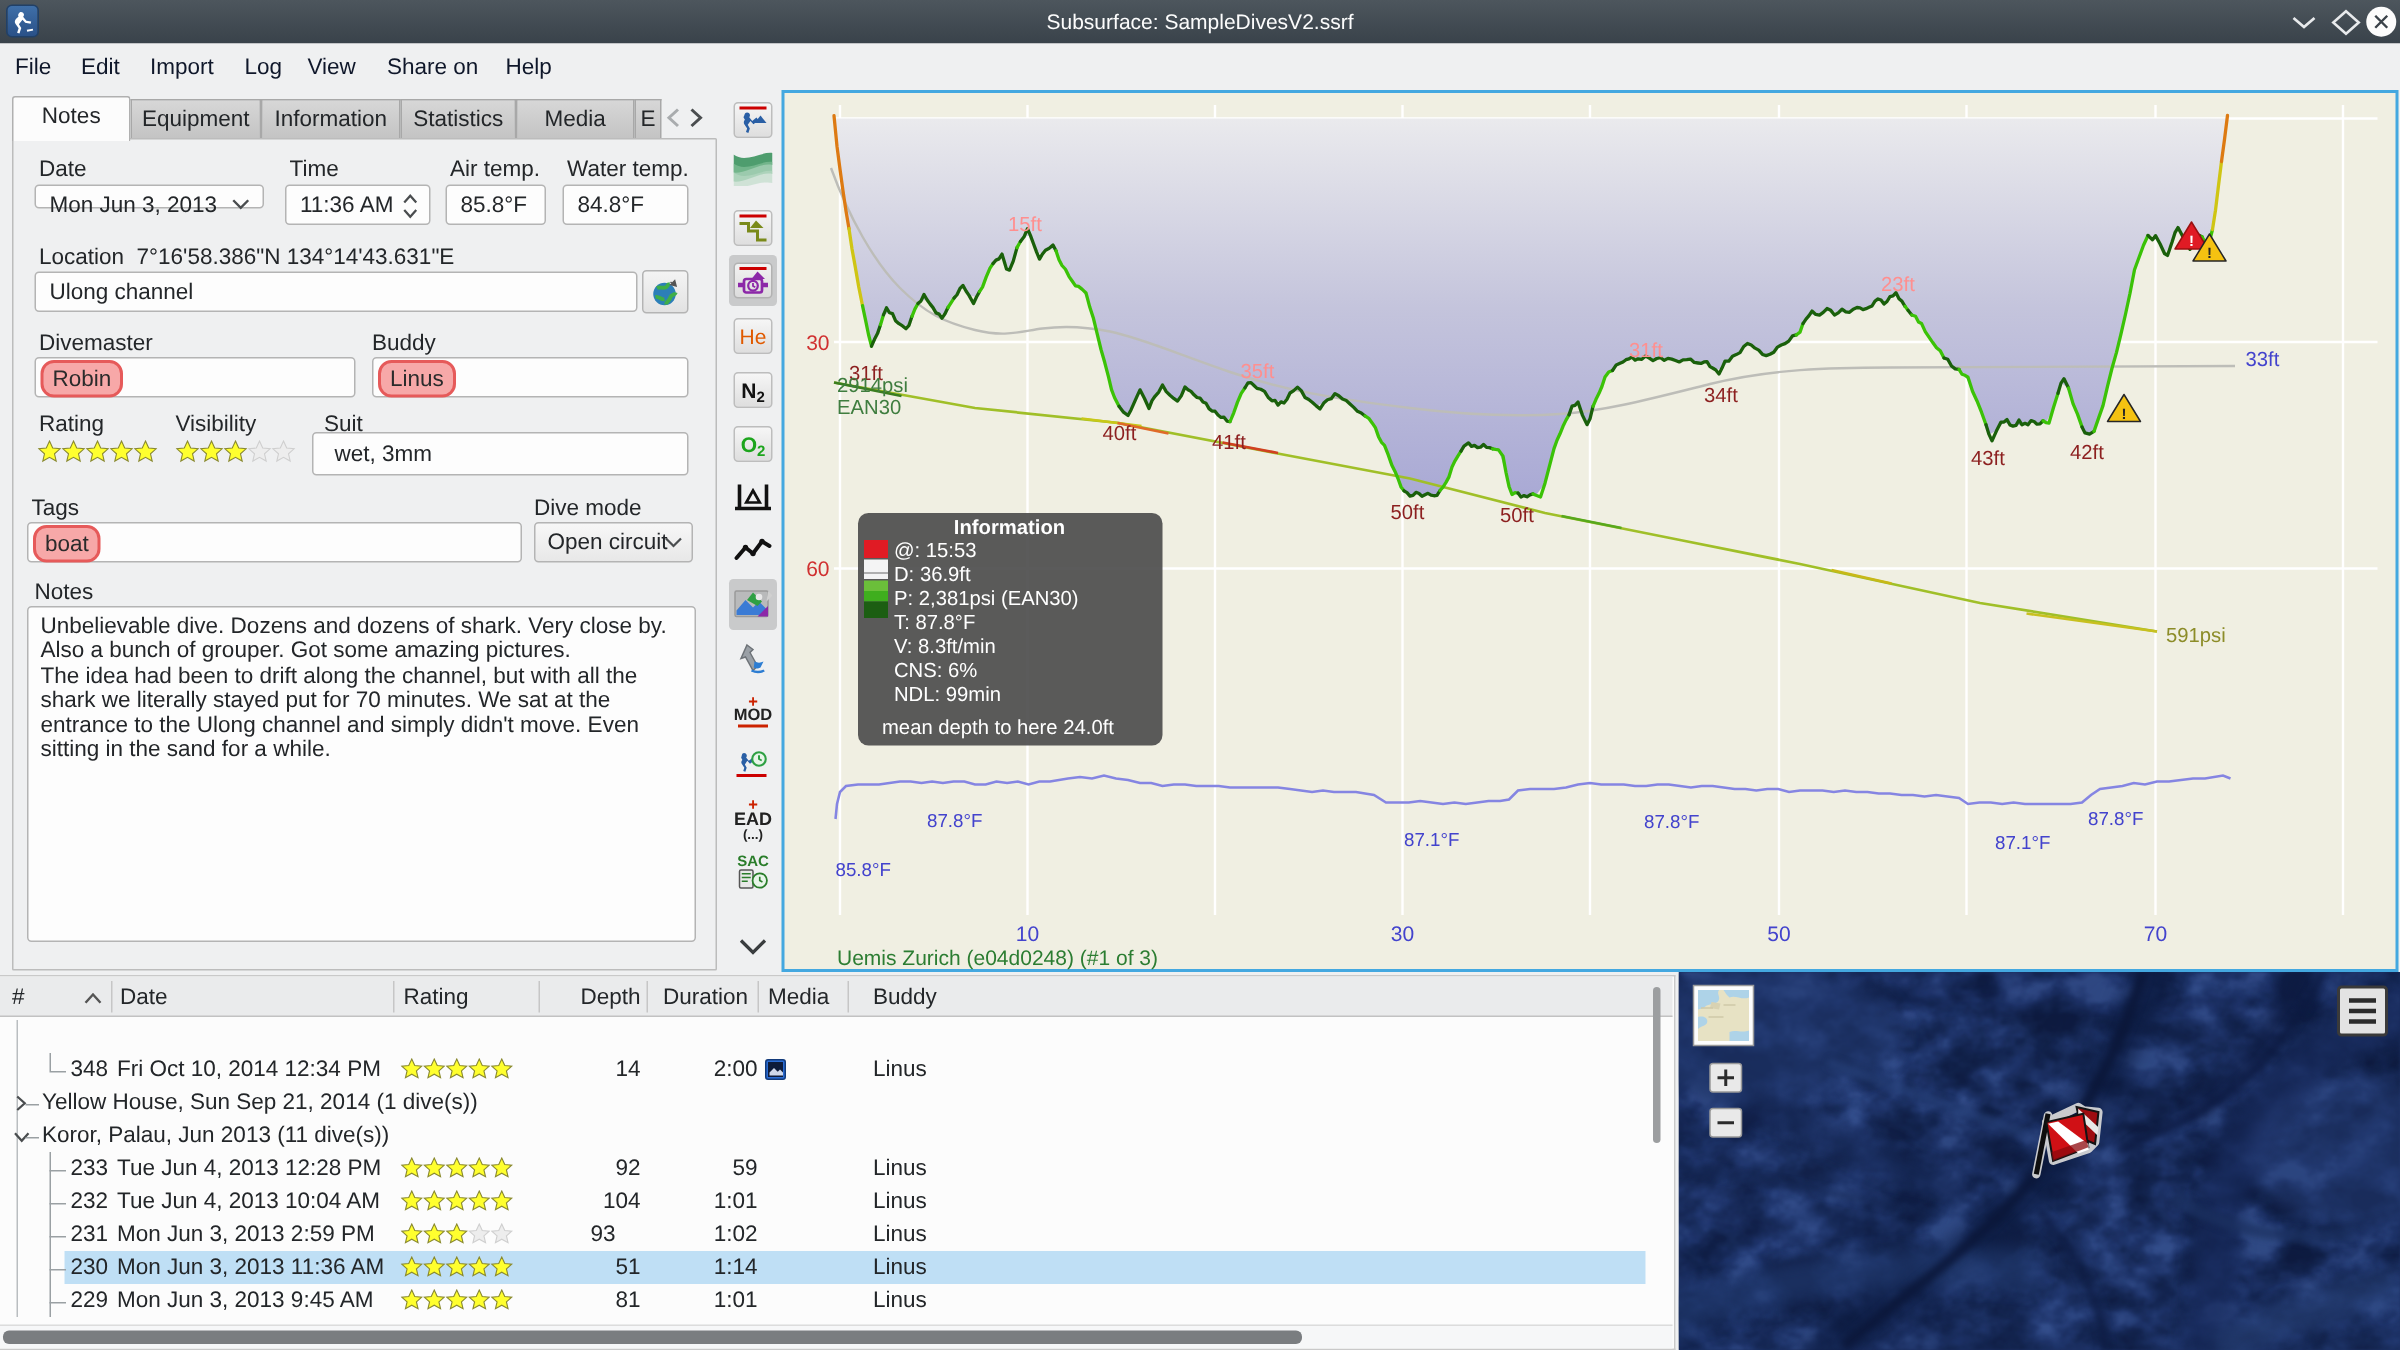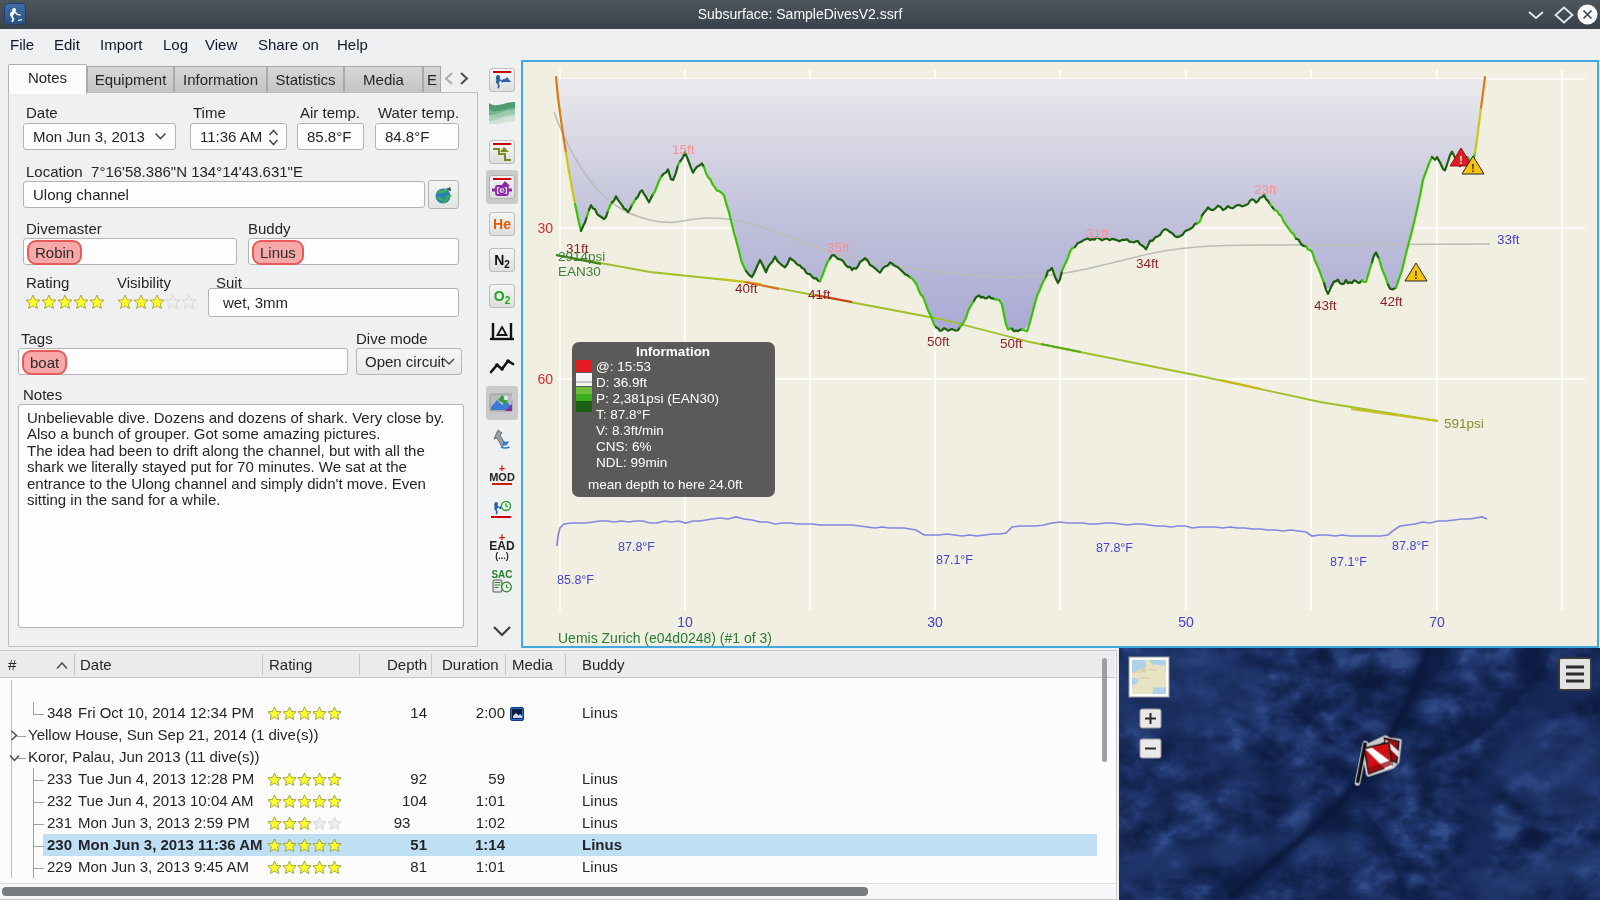--- a/index.html
+++ b/index.html
@@ -65,21 +65,21 @@
     <path d="M9 2L3 7.5 9 13" stroke="#a9acae" stroke-width="2" fill="none"></path>
   </svg>
 <svg class="abs" style="left:457px;top:71px" width="13" height="15" viewBox="0 0 13 15">
     <path d="M4 2l6 5.5L4 13" stroke="#4a4d4f" stroke-width="2" fill="none"></path>
   </svg>
 <div id="pane">
 <div class="lbl" style="left:17px;top:11px">Date</div>
 <div class="lbl" style="left:184px;top:11px">Time</div>
 <div class="lbl" style="left:291px;top:11px">Air temp.</div>
 <div class="lbl" style="left:369px;top:11px">Water temp.</div>
-<div class="inp" style="left:14px;top:30px;width:153px;height:27px;line-height:25px;padding-left:9px">Mon Jun 3, 2013<svg class="abs" style="right:8px;top:8px" width="13" height="9" viewBox="0 0 13 9">
+<div class="inp" style="left:14px;top:30px;width:153px;height:16px;line-height:25px;padding-left:9px">Mon Jun 3, 2013<svg class="abs" style="right:8px;top:8px" width="13" height="9" viewBox="0 0 13 9">
         <path d="M1.5 1.5l5 5 5-5" stroke="#4a4d4f" stroke-width="1.6" fill="none"></path>
       </svg></div>
 <div class="inp" style="left:181px;top:30px;width:97px;height:27px;line-height:25px;padding-left:9px">11:36 AM<svg class="abs" style="right:7px;top:4px" width="11" height="19" viewBox="0 0 11 19">
         <path d="M1.5 7l4-4.5L9.5 7" stroke="#4a4d4f" stroke-width="1.5" fill="none"></path>
         <path d="M1.5 12l4 4.5 4-4.5" stroke="#4a4d4f" stroke-width="1.5" fill="none"></path>
       </svg></div>
 <div class="inp" style="left:288px;top:30px;width:67px;height:27px;line-height:25px;padding-left:9px">85.8°F</div>
 <div class="inp" style="left:366px;top:30px;width:84px;height:27px;line-height:25px;padding-left:9px">84.8°F</div>
 <div class="lbl" style="left:17px;top:70px">Location&nbsp;&nbsp;7°16'58.386"N 134°14'43.631"E</div>
 <div class="inp" style="left:14px;top:88px;width:402px;height:27px;line-height:25px;padding-left:9px">Ulong channel</div>
@@ -148,21 +148,21 @@
       <path d="M14 6l5 5h-9z" fill="#7a8a1a"></path>
     </svg></div>
 <div class="tbtn" style="top:175px;background:linear-gradient(#f2f2f2,#dcdcdc);border:1px solid #b2b2b2"><svg width="24" height="24" viewBox="0 0 24 24">
       <path d="M3 3h18" stroke="#cc0000" stroke-width="2"></path>
       <path d="M15 5l5 5h-9z" fill="#8c28a8"></path>
       <rect x="6" y="10" width="12" height="9" rx="1.5" stroke="#8c28a8" stroke-width="1.8" fill="none"></rect>
       <path d="M2 14h4M18 14h4" stroke="#8c28a8" stroke-width="3"></path>
       <circle cx="12" cy="14.5" r="3.2" stroke="#8c28a8" stroke-width="1.5" fill="none"></circle>
       <path d="M12 12.6v2l1.5.9" stroke="#8c28a8" stroke-width="1.2" fill="none"></path>
     </svg></div>
-<div class="tbtn" style="top:212px;background:linear-gradient(#f6f6f6,#dedede);border:1px solid #bdbdbd;color:#e05a00;font-size:14px;font-weight:bold;text-align:center;line-height:22px">He</div>
+<div class="tbtn" style="top:212px;background:linear-gradient(#f6f6f6,#dedede);border:1px solid #bdbdbd;color:#e05a00;font-size:14px;font-weight:normal;text-align:center;line-height:22px">He</div>
 <div class="tbtn" style="top:248px;background:linear-gradient(#f6f6f6,#dedede);border:1px solid #bdbdbd;color:#111;font-size:14px;font-weight:bold;text-align:center;line-height:22px">N<span style="font-size:10px;vertical-align:-3px">2</span></div>
 <div class="tbtn" style="top:284px;background:linear-gradient(#f6f6f6,#dedede);border:1px solid #bdbdbd;color:#1da51d;font-size:14px;font-weight:bold;text-align:center;line-height:22px">O<span style="font-size:10px;vertical-align:-3px">2</span></div>
 <div class="tbtn" style="top:319px"><svg width="26" height="24" viewBox="0 0 26 24">
       <path d="M4 4v16M22 4v16" stroke="#111" stroke-width="2.4"></path>
       <path d="M13 8l4.5 8h-9z" stroke="#111" stroke-width="1.8" fill="none"></path>
       <path d="M1 20h24" stroke="#111" stroke-width="2.4"></path>
     </svg></div>
 <div class="tbtn" style="top:355px"><svg width="26" height="24" viewBox="0 0 26 24">
       <path d="M2 17l6-7 5 4 6-8 5 3" stroke="#111" stroke-width="2.6" fill="none" stroke-linecap="round" stroke-linejoin="round"></path>
       <circle cx="8" cy="10" r="1.8" fill="#111"></circle>
@@ -482,21 +482,21 @@
           <path d="M12 1.6l3.2 7 7.4.7-5.6 5 1.7 7.3L12 17.8l-6.7 3.8 1.7-7.3-5.6-5 7.4-.7z" fill="#ffff2e" stroke="#8a8a30" stroke-width="1.2"></path>
         </svg><svg class="tstar" viewBox="0 0 24 24">
           <path d="M12 1.6l3.2 7 7.4.7-5.6 5 1.7 7.3L12 17.8l-6.7 3.8 1.7-7.3-5.6-5 7.4-.7z" fill="#ededed" stroke="#cfcfcf" stroke-width="1.2"></path>
         </svg><svg class="tstar" viewBox="0 0 24 24">
           <path d="M12 1.6l3.2 7 7.4.7-5.6 5 1.7 7.3L12 17.8l-6.7 3.8 1.7-7.3-5.6-5 7.4-.7z" fill="#ededed" stroke="#cfcfcf" stroke-width="1.2"></path>
         </svg></div>
       <div style="left:377px;width:50px;text-align:center">93</div>
       <div style="left:455px;width:50px;text-align:right">1:02</div>
       <div style="left:582px">Linus</div>
     </div>
-<div class="trow" style="top:183px;font-weight:bold;">
+<div class="trow" style="top:183px;">
       <div style="position:absolute;left:43px;top:0;width:1054px;height:22px;background:#bfdff5"></div>
       <div style="position:absolute;left:33px;top:0;width:1px;height:22px;background:#9aa0a3"></div>
       <div style="position:absolute;left:33px;top:12px;width:11px;height:1px;background:#9aa0a3"></div>
       <div style="left:47px;width:23px;text-align:right">230</div>
       <div style="left:78px">Mon Jun 3, 2013 11:36 AM</div>
       <div style="left:267px;top:3px"><svg class="tstar" viewBox="0 0 24 24">
           <path d="M12 1.6l3.2 7 7.4.7-5.6 5 1.7 7.3L12 17.8l-6.7 3.8 1.7-7.3-5.6-5 7.4-.7z" fill="#ffff2e" stroke="#8a8a30" stroke-width="1.2"></path>
         </svg><svg class="tstar" viewBox="0 0 24 24">
           <path d="M12 1.6l3.2 7 7.4.7-5.6 5 1.7 7.3L12 17.8l-6.7 3.8 1.7-7.3-5.6-5 7.4-.7z" fill="#ffff2e" stroke="#8a8a30" stroke-width="1.2"></path>
         </svg><svg class="tstar" viewBox="0 0 24 24">

